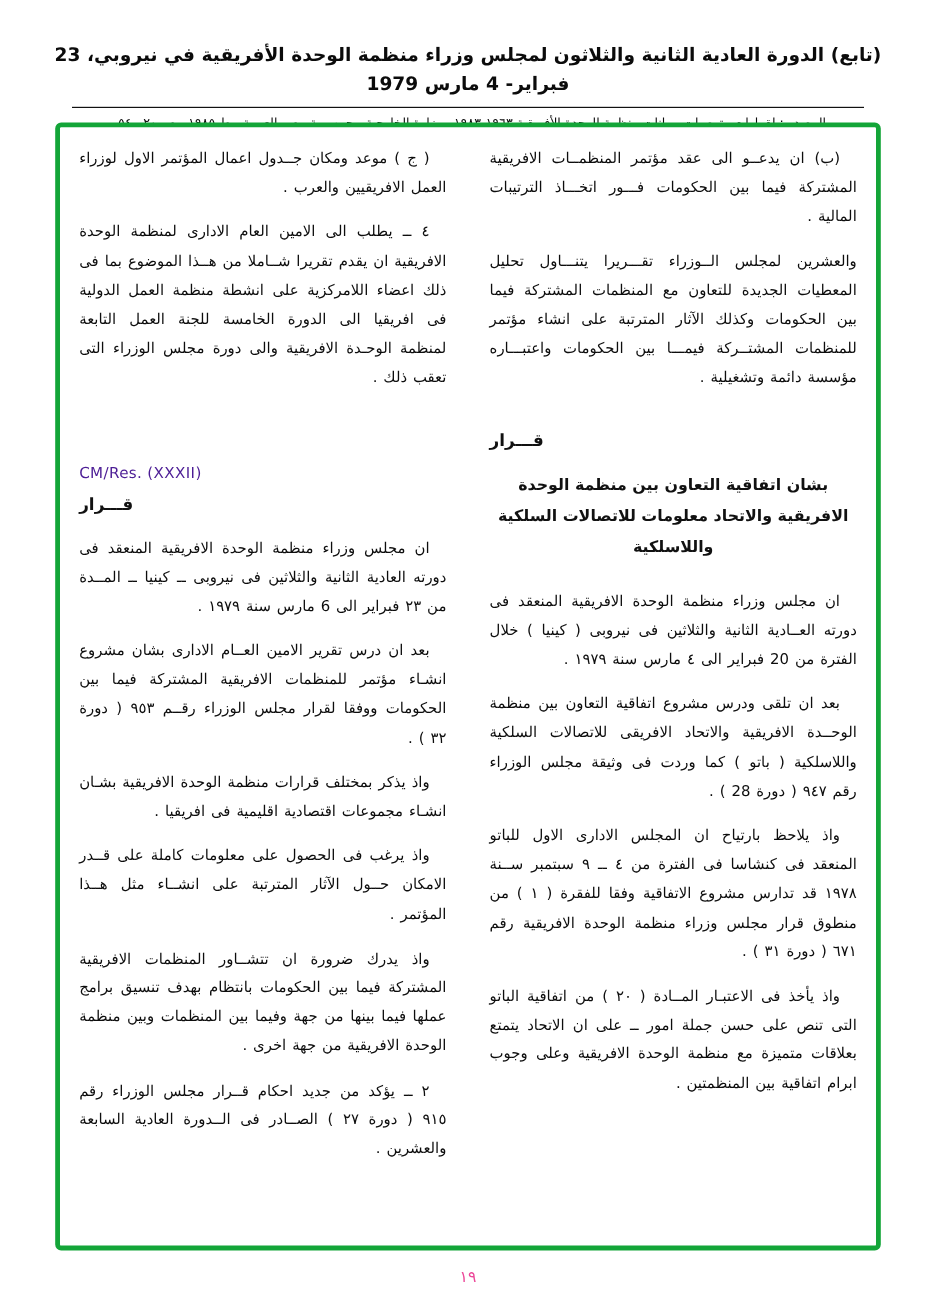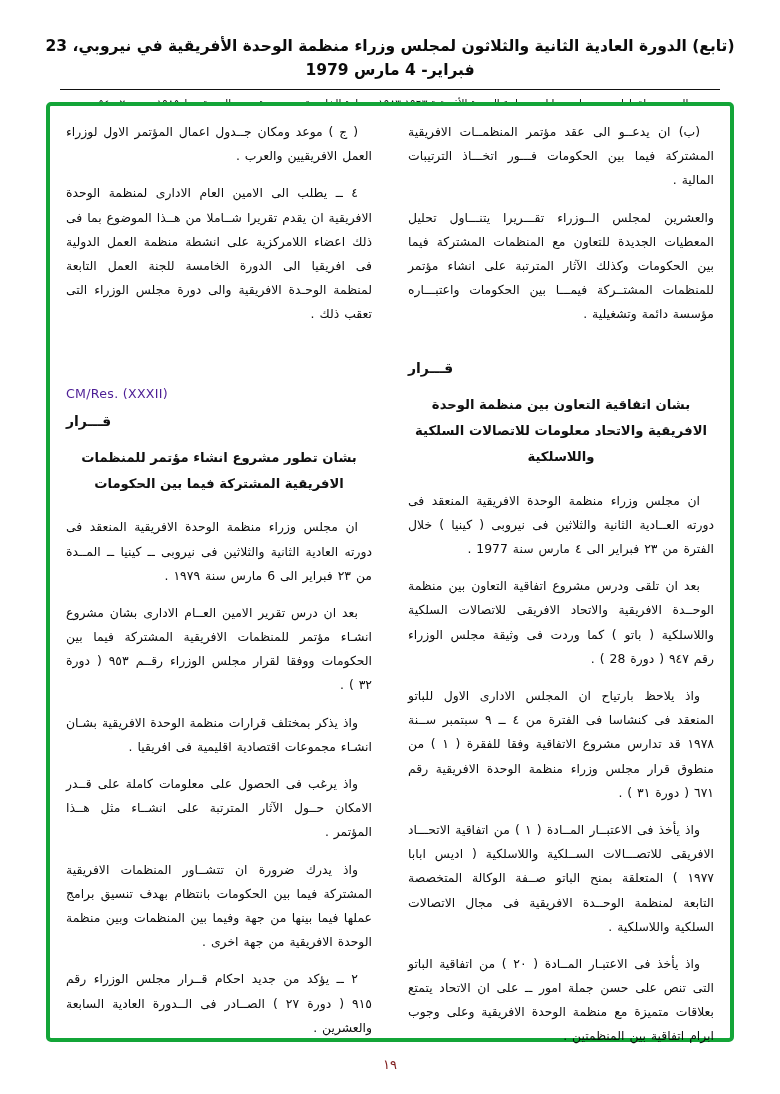--- a/index.html
+++ b/index.html
@@ -117,21 +117,21 @@
   .spacer-md { height: 20px; }
 
   
   .page-number {
     position: absolute;
     bottom: 22px;
     left: 0;
     width: 100%;
     text-align: center;
     font-size: 13px;
-    color: #7f1d1d;
+    color: #ec4899;
     direction: rtl;
   }
 </style>
 </head>
 <body>
 
 <div class="page">
 
   <div class="header">
     <div class="header-title">(تابع) الدورة العادية الثانية والثلاثون لمجلس وزراء منظمة الوحدة الأفريقية في نيروبي، 23 فبراير- 4 مارس 1979</div>
@@ -141,40 +141,38 @@
 
   <div class="frame">
     <div class="columns">
 
       <div class="col">
         <div class="para indent">( ج ) موعد ومكان جــدول اعمال المؤتمر الاول لوزراء العمل الافريقيين والعرب .</div>
         <div class="para indent">٤ ــ يطلب الى الامين العام الادارى لمنظمة الوحدة الافريقية ان يقدم تقريرا شــاملا من هــذا الموضوع بما فى ذلك اعضاء اللامركزية على انشطة منظمة العمل الدولية فى افريقيا الى الدورة الخامسة للجنة العمل التابعة لمنظمة الوحـدة الافريقية والى دورة مجلس الوزراء التى تعقب ذلك .</div>
         <div class="spacer-md"></div>
         <div class="res-id">CM/Res. (XXXII)</div>
         <div class="res-word">قـــرار</div>
-        <div class="res-subject">بشان تطور مشروع انشاء مؤتمر للمنظمات الافريقية المشتركة فيما بين الحكومات</div>
         <div class="para indent">ان مجلس وزراء منظمة الوحدة الافريقية المنعقد فى دورته العادية الثانية والثلاثين فى نيروبى ــ كينيا ــ المــدة من ٢٣ فبراير الى 6 مارس سنة ١٩٧٩ .</div>
         <div class="para indent">بعد ان درس تقرير الامين العــام الادارى بشان مشروع انشـاء مؤتمر للمنظمات الافريقية المشتركة فيما بين الحكومات ووفقا لقرار مجلس الوزراء رقــم ٩٥٣ ( دورة ٣٢ ) .</div>
         <div class="para indent">واذ يذكر بمختلف قرارات منظمة الوحدة الافريقية بشـان انشـاء مجموعات اقتصادية اقليمية فى افريقيا .</div>
         <div class="para indent">واذ يرغب فى الحصول على معلومات كاملة على قــدر الامكان حــول الآثار المترتبة على انشــاء مثل هــذا المؤتمر .</div>
         <div class="para indent">واذ يدرك ضرورة ان تتشــاور المنظمات الافريقية المشتركة فيما بين الحكومات بانتظام بهدف تنسيق برامج عملها فيما بينها من جهة وفيما بين المنظمات وبين منظمة الوحدة الافريقية من جهة اخرى .</div>
         <div class="para indent">٢ ــ يؤكد من جديد احكام قــرار مجلس الوزراء رقم ٩١٥ ( دورة ٢٧ ) الصــادر فى الــدورة العادية السابعة والعشرين .</div>
 
       </div>
 
       <div class="col">
         <div class="para indent">(ب) ان يدعــو الى عقد مؤتمر المنظمــات الافريقية المشتركة فيما بين الحكومات فـــور اتخـــاذ الترتيبات المالية .</div>
         <div class="para">والعشرين لمجلس الــوزراء تقـــريرا يتنـــاول تحليل المعطيات الجديدة للتعاون مع المنظمات المشتركة فيما بين الحكومات وكذلك الآثار المترتبة على انشاء مؤتمر للمنظمات المشتــركة فيمـــا بين الحكومات واعتبـــاره مؤسسة دائمة وتشغيلية .</div>
         <div class="spacer-md"></div>
         <div class="res-word">قـــرار</div>
         <div class="res-subject">بشان اتفاقية التعاون بين منظمة الوحدة الافريقية والاتحاد معلومات للاتصالات السلكية واللاسلكية</div>
-        <div class="para indent">ان مجلس وزراء منظمة الوحدة الافريقية المنعقد فى دورته العــادية الثانية والثلاثين فى نيروبى ( كينيا ) خلال الفترة من ٢٣ فبراير الى ٤ مارس سنة 1977 .</div>
+        <div class="para indent">ان مجلس وزراء منظمة الوحدة الافريقية المنعقد فى دورته العــادية الثانية والثلاثين فى نيروبى ( كينيا ) خلال الفترة من 20 فبراير الى ٤ مارس سنة ١٩٧٩ .</div>
         <div class="para indent">بعد ان تلقى ودرس مشروع اتفاقية التعاون بين منظمة الوحــدة الافريقية والاتحاد الافريقى للاتصالات السلكية واللاسلكية ( باتو ) كما وردت فى وثيقة مجلس الوزراء رقم ٩٤٧ ( دورة 28 ) .</div>
         <div class="para indent">واذ يلاحظ بارتياح ان المجلس الادارى الاول للباتو المنعقد فى كنشاسا فى الفترة من ٤ ــ ٩ سبتمبر ســنة ١٩٧٨ قد تدارس مشروع الاتفاقية وفقا للفقرة ( ١ ) من منطوق قرار مجلس وزراء منظمة الوحدة الافريقية رقم ٦٧١ ( دورة ٣١ ) .</div>
-        <div class="para indent">واذ يأخذ فى الاعتبــار المــادة ( ١ ) من اتفاقية الاتحـــاد الافريقى للاتصـــالات الســلكية واللاسلكية ( اديس ابابا ١٩٧٧ ) المتعلقة بمنح الباتو صــفة الوكالة المتخصصة التابعة لمنظمة الوحــدة الافريقية فى مجال الاتصالات السلكية واللاسلكية .</div>
         <div class="para indent">واذ يأخذ فى الاعتبـار المــادة ( ٢٠ ) من اتفاقية الباتو التى تنص على حسن جملة امور ــ على ان الاتحاد يتمتع بعلاقات متميزة مع منظمة الوحدة الافريقية وعلى وجوب ابرام اتفاقية بين المنظمتين .</div>
 
       </div>
 
     </div>
   </div>
 
   <div class="page-number">١٩</div>
 
 </div>

